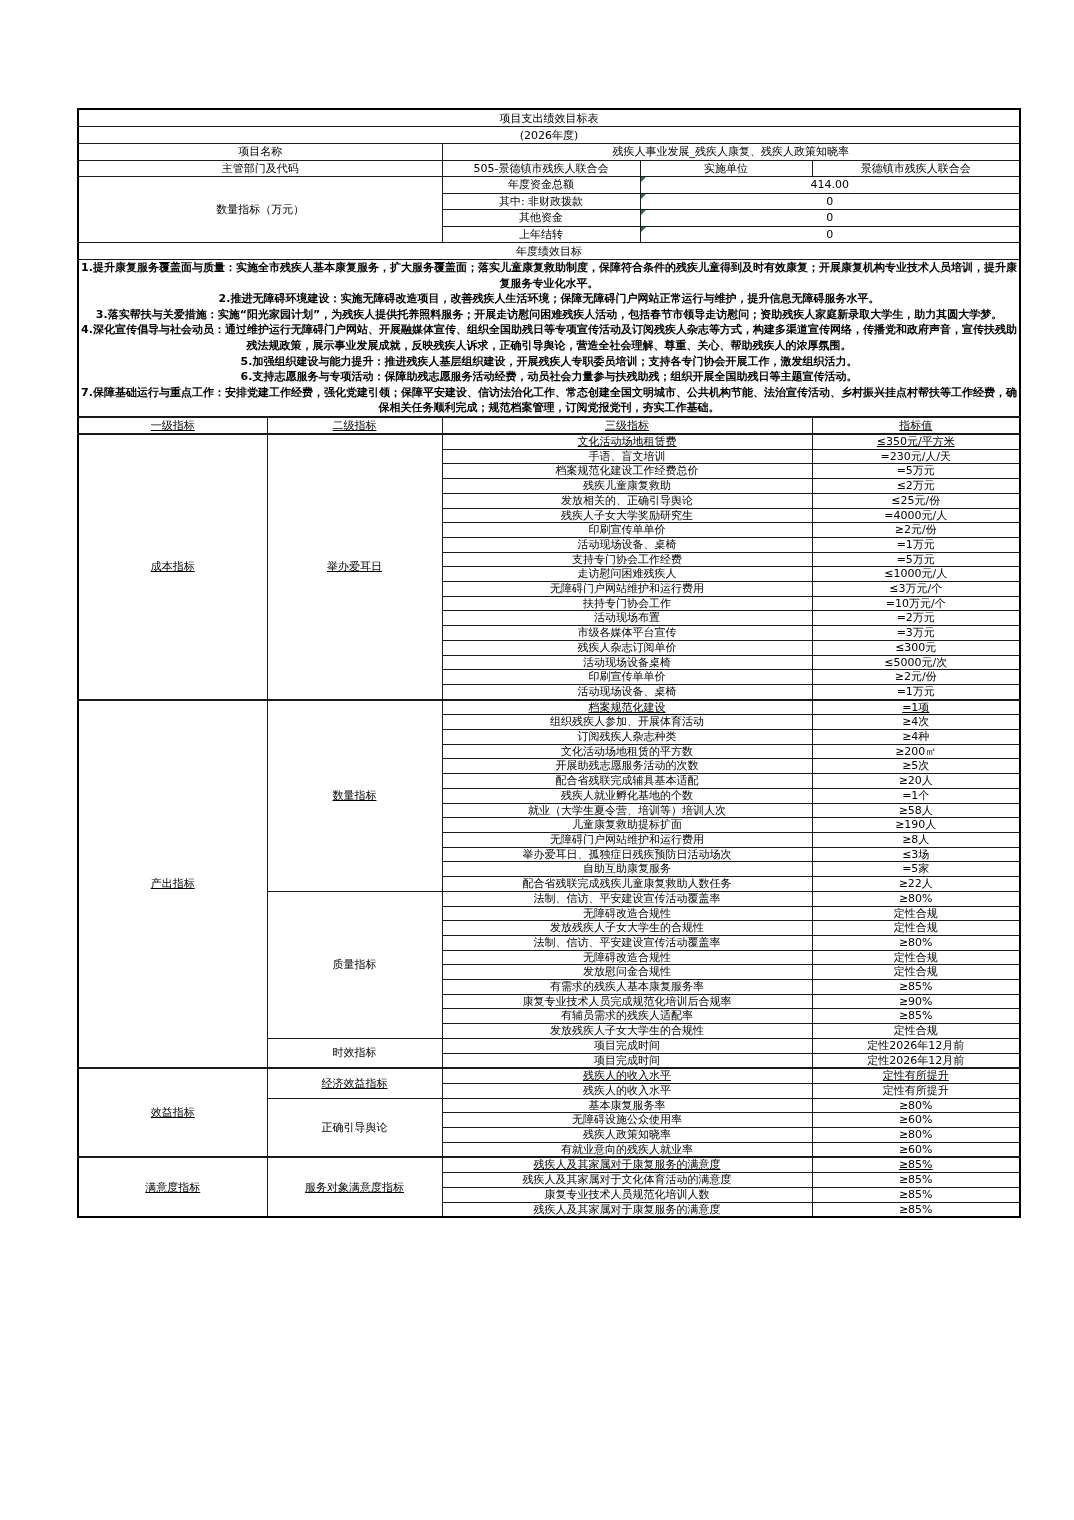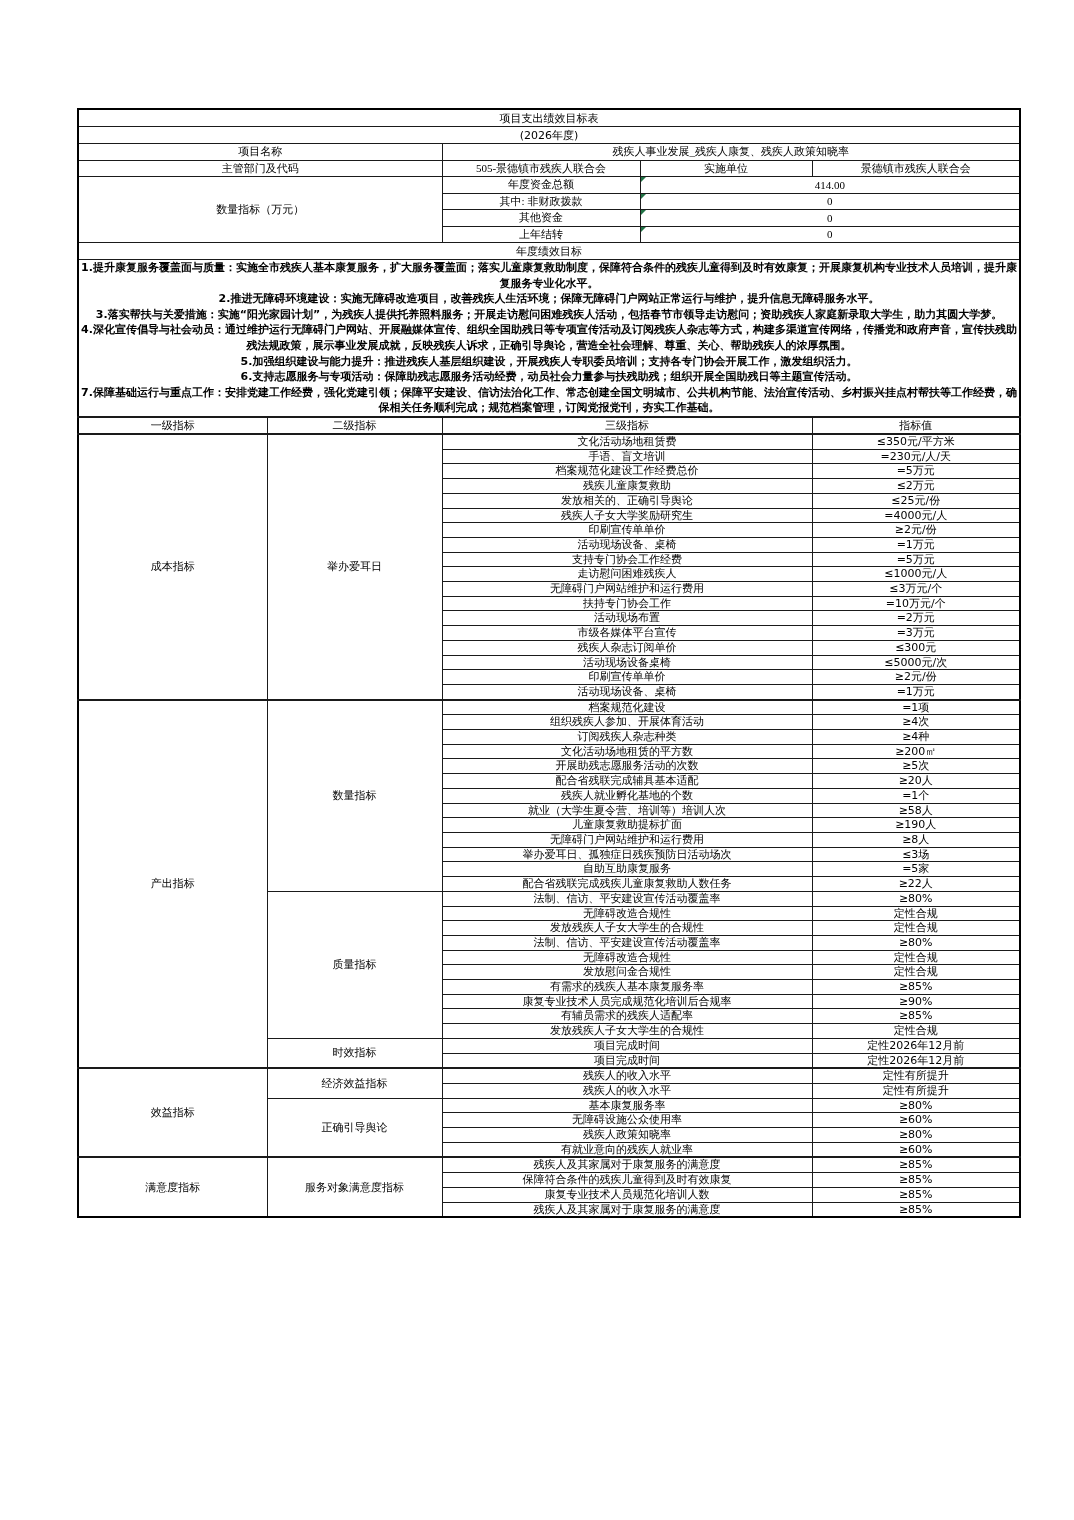--- a/index.html
+++ b/index.html
@@ -2,27 +2,27 @@
 <html><head>
 <meta charset="utf-8">
 <style>
   html,body{margin:0;padding:0;background:#ffffff;}
   body{width:1074px;height:1520px;font-family:"DejaVu Sans",sans-serif;color:#000;}
   .page{position:relative;width:1074px;height:1520px;background:#fff;overflow:hidden;}
   table.sheet{position:absolute;left:77px;top:108px;width:942px;border-collapse:collapse;table-layout:fixed;}
   table.sheet td{border:1px solid #1a1a1a;font-size:11px;text-align:center;vertical-align:middle;padding:0 2px;overflow:hidden;word-break:break-all;}
   table.sheet{border:2px solid #000;}
   .r-title td{height:16px;font-size:12px;}
-  .r-info td{height:15.5px;border-top-width:2px;border-bottom-width:2px;font-family:Liberation Serif, serif;}
+  .r-info td{height:15.5px;border-top-width:2px;border-bottom-width:2px;}
   .r-goalhead td{height:16px;border-top-width:2px;border-bottom-width:2px;}
   .goals-cell{height:156px;text-align:center;padding:1px 4px;font-weight:bold;}
   .goal{font-size:11px;line-height:15.6px;}
   .r-head td{height:15px;border-bottom-width:1px;}
   tr.ind td{height:13.7px;line-height:13.7px;}
-  tr.sec-top td{border-top-width:2px;}
+  tr.sec-top td{border-top-width:2px;text-decoration:underline;}
   .val-cell{position:relative;}
   .cmark{position:absolute;left:0;top:0;width:0;height:0;border-top:5px solid #217346;border-right:5px solid transparent;}
 </style>
 </head>
 <body>
 
 <div class="page">
   <table class="sheet">
     <colgroup>
       <col style="width:189px">
@@ -290,21 +290,21 @@
           <td colspan="2">有就业意向的残疾人就业率</td>
           <td>≥60%</td>
         </tr>
         <tr class="ind sec-top">
           <td rowspan="4">满意度指标</td>
           <td rowspan="4">服务对象满意度指标</td>
           <td colspan="2">残疾人及其家属对于康复服务的满意度</td>
           <td>≥85%</td>
         </tr>
         <tr class="ind">
-          <td colspan="2">保障符合条件的残疾儿童得到及时有效康复</td>
+          <td colspan="2">残疾人及其家属对于文化体育活动的满意度</td>
           <td>≥85%</td>
         </tr>
         <tr class="ind">
           <td colspan="2">康复专业技术人员规范化培训人数</td>
           <td>≥85%</td>
         </tr>
         <tr class="ind">
           <td colspan="2">残疾人及其家属对于康复服务的满意度</td>
           <td>≥85%</td>
         </tr>

